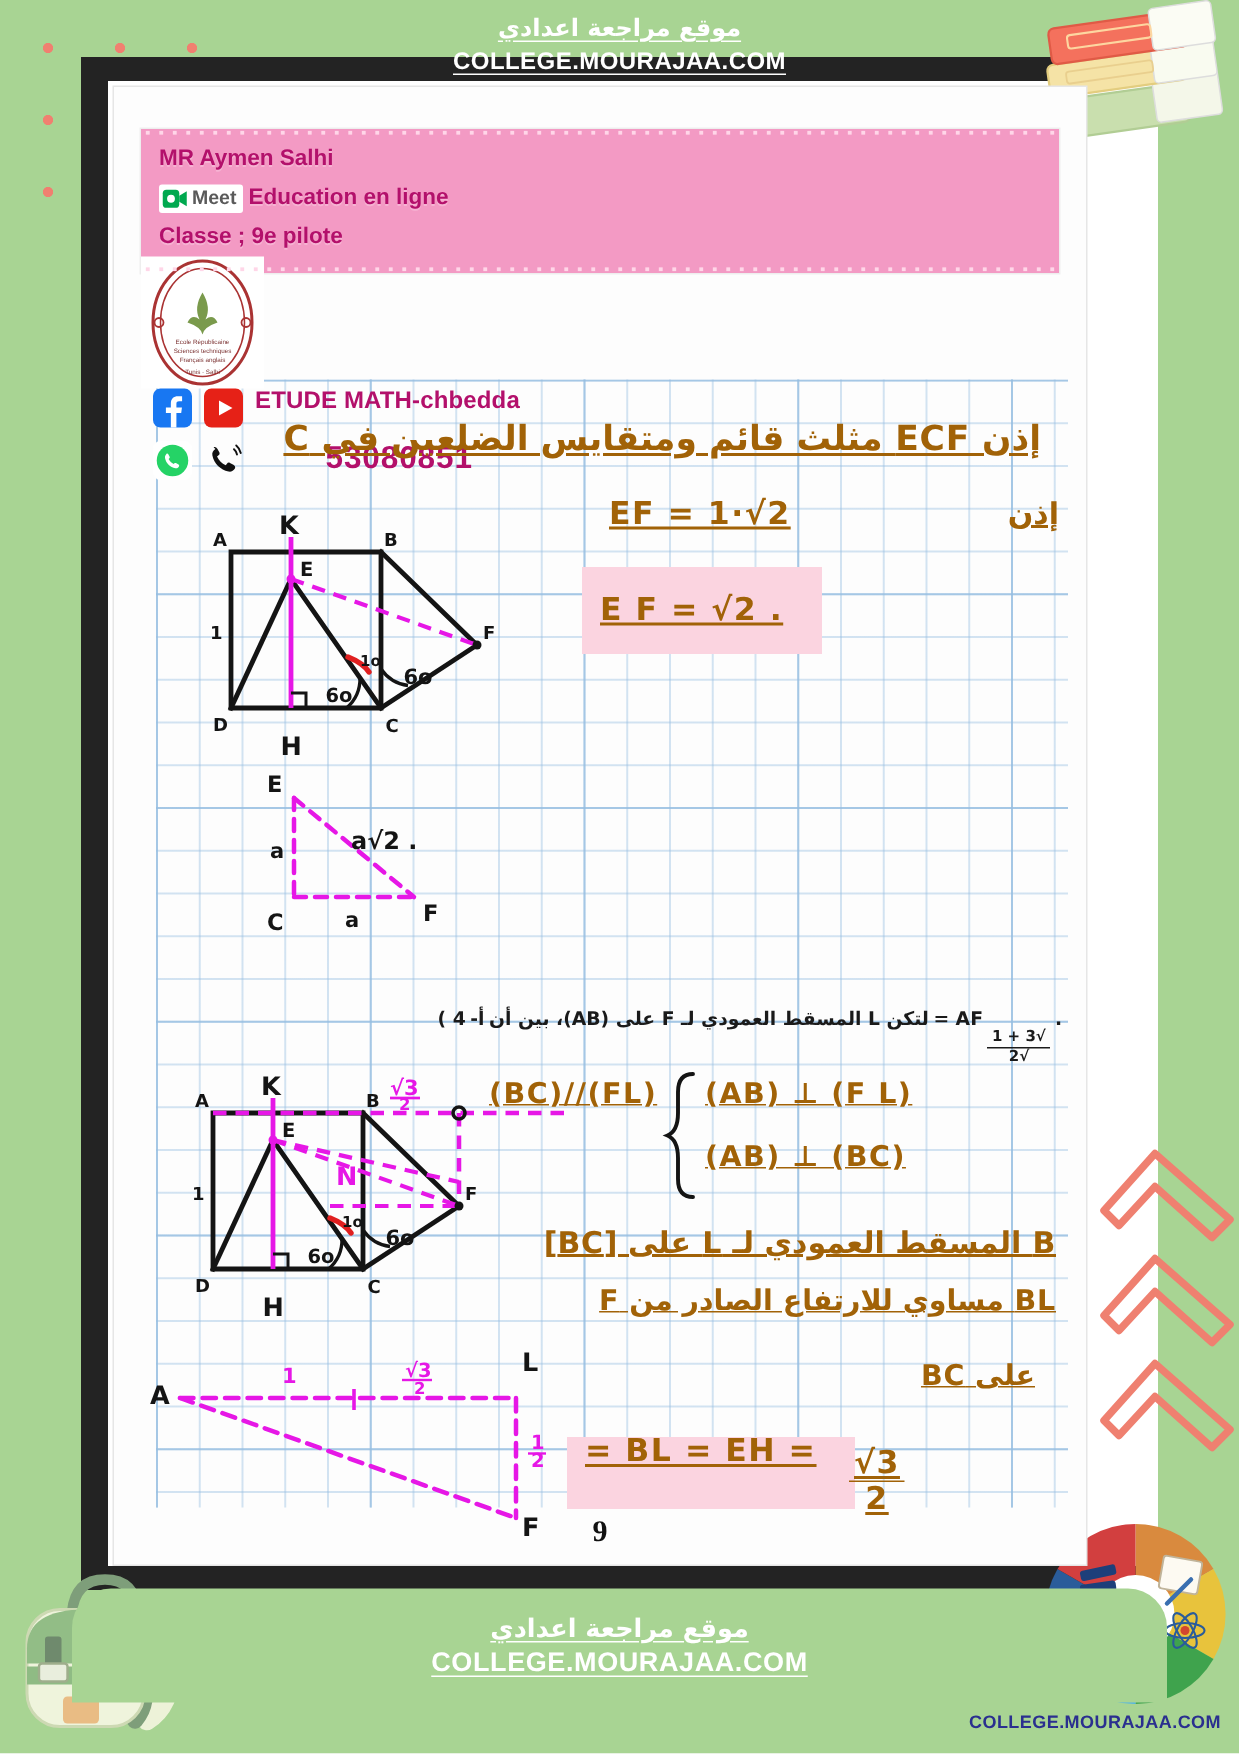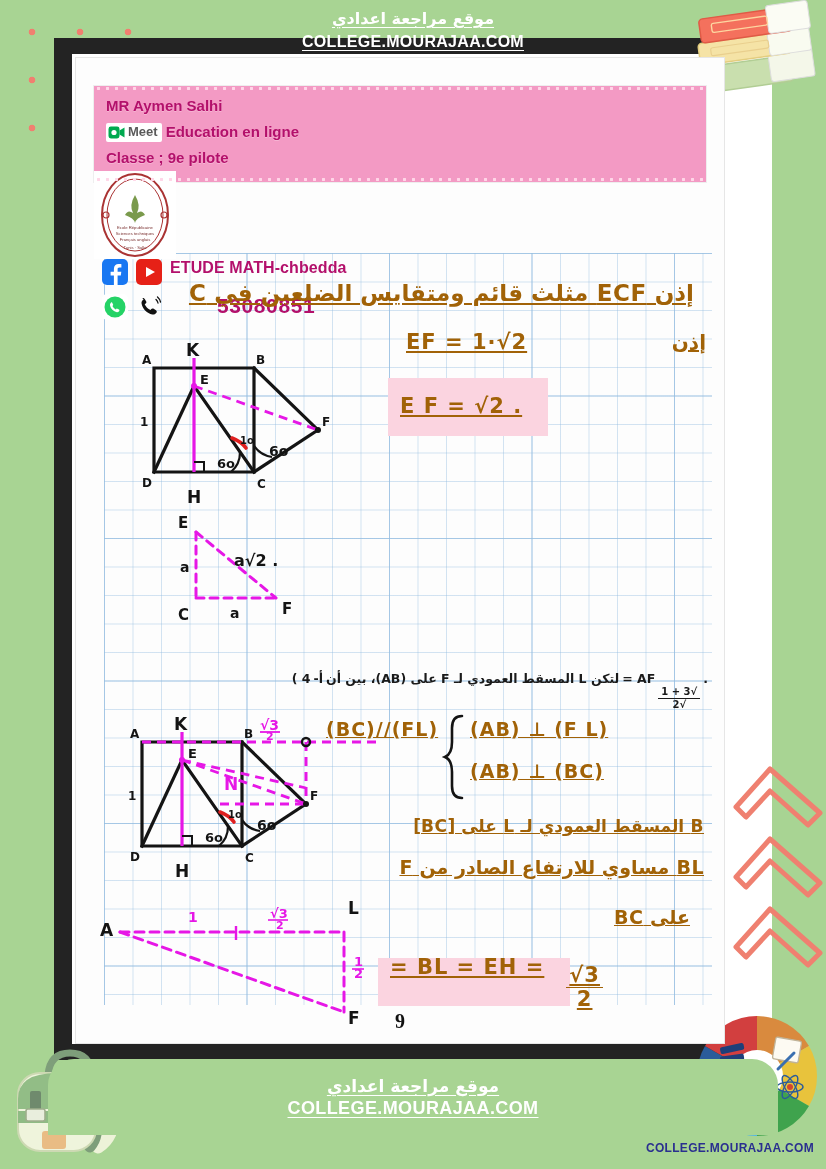--- a/index.html
+++ b/index.html
@@ -431,21 +431,21 @@
     </svg>
 
     <div class="hw math" style="left:250px;top:660px;font-size:19px;">(BC)//(FL)</div>
 
     <svg style="position:absolute;left:368px;top:656px;" width="22" height="86" viewBox="0 0 22 86">
       <path d="M18 2 q-10 0 -10 12 v14 q0 12 -7 15 q7 3 7 15 v14 q0 12 10 12" fill="none" stroke="#141414" stroke-width="2.6" stroke-linecap="round"></path>
     </svg>
     <div class="hw math" style="left:394px;top:660px;font-size:19px;">(AB)  ⊥ (F L)</div>
     <div class="hw math" style="left:394px;top:702px;font-size:19px;">(AB)  ⊥ (BC)</div>
 
-    <div class="hw ar" style="right:20px;top:758px;font-size:17px;">B المسقط العمودي لـ L على [BC]</div>
+    <div class="hw ar" style="right:20px;top:758px;font-size:20px;">B المسقط العمودي لـ L على [BC]</div>
     <div class="hw ar" style="right:20px;top:798px;font-size:19px;">BL مساوي للارتفاع الصادر من F</div>
     <div class="hw ar" style="right:34px;top:848px;font-size:19px;">على BC</div>
 
     <svg style="position:absolute;left:20px;top:838px;" width="290" height="130" viewBox="0 0 290 130">
       <g stroke="#e617e6" stroke-width="3" fill="none" stroke-dasharray="9 6" stroke-linecap="round">
         <path d="M24 36 L248 36"></path>
         <path d="M248 36 L248 116"></path>
         <path d="M24 36 L248 116"></path>
       </g>
       <path d="M140 30 L140 44" stroke="#e617e6" stroke-width="2.4"></path>

